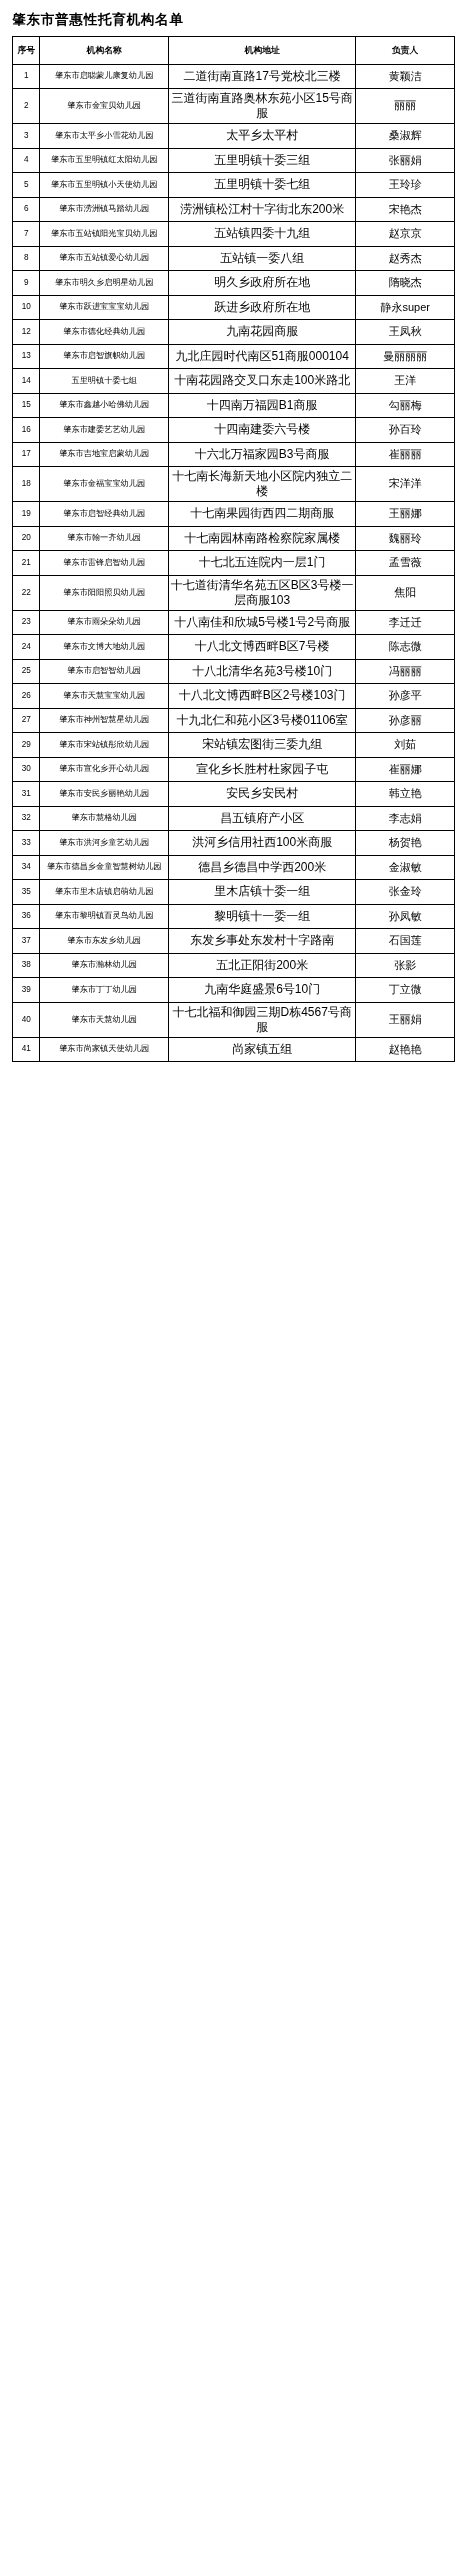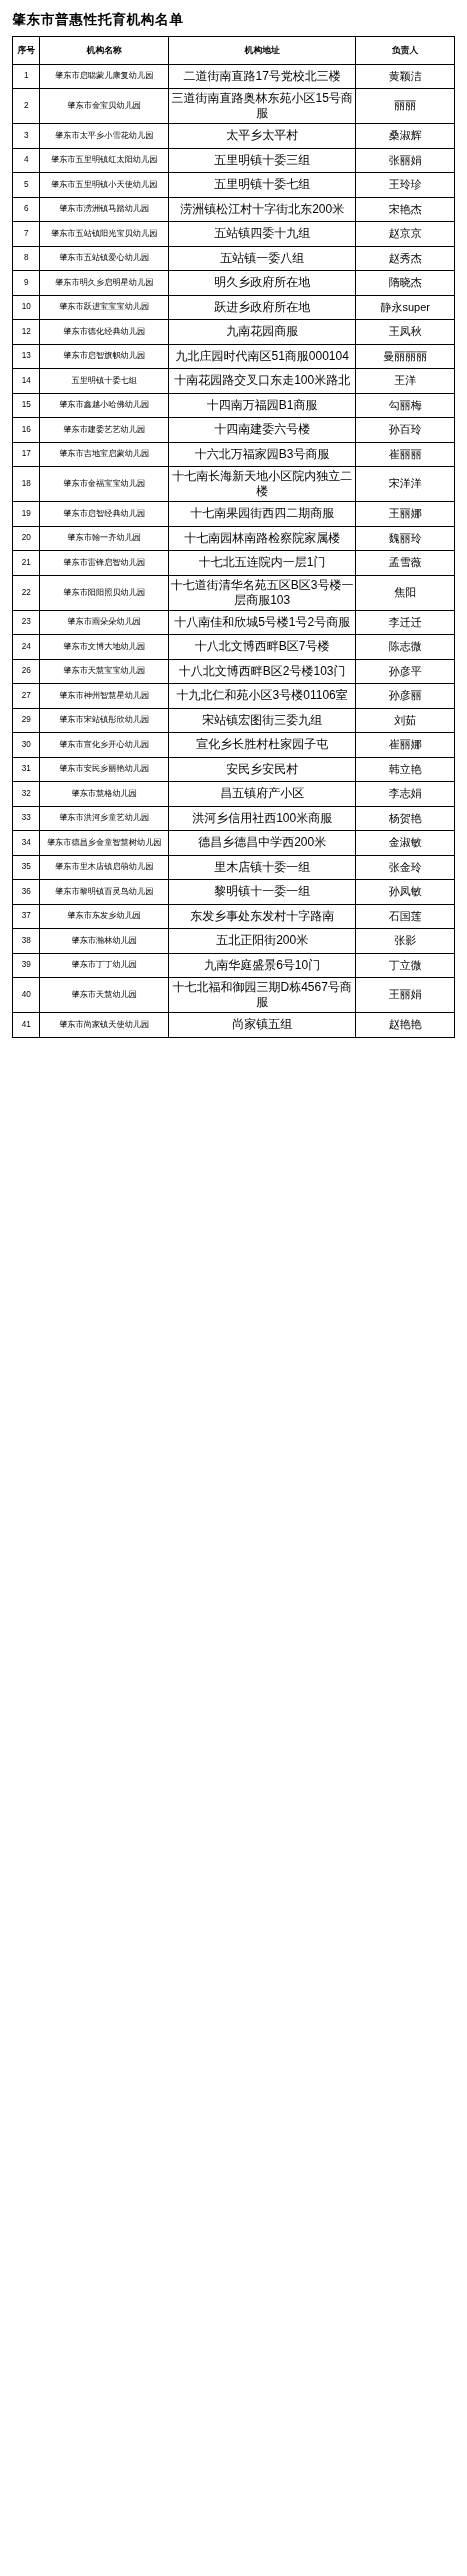--- a/index.html
+++ b/index.html
@@ -207,20 +207,26 @@
           <td class="addr">十八南佳和欣城5号楼1号2号商服</td>
           <td class="person">李迁迁</td>
         </tr>
         <tr class="row">
           <td class="idx">24</td>
           <td class="name">肇东市文博大地幼儿园</td>
           <td class="addr">十八北文博西畔B区7号楼</td>
           <td class="person">陈志微</td>
         </tr>
         <tr class="row">
+          <td class="idx">25</td>
+          <td class="name">肇东市启智智幼儿园</td>
+          <td class="addr">十八北清华名苑3号楼10门</td>
+          <td class="person">冯丽丽</td>
+        </tr>
+        <tr class="row">
           <td class="idx">26</td>
           <td class="name">肇东市天慧宝宝幼儿园</td>
           <td class="addr">十八北文博西畔B区2号楼103门</td>
           <td class="person">孙彦平</td>
         </tr>
         <tr class="row">
           <td class="idx">27</td>
           <td class="name">肇东市神州智慧星幼儿园</td>
           <td class="addr">十九北仁和苑小区3号楼01106室</td>
           <td class="person">孙彦丽</td>

